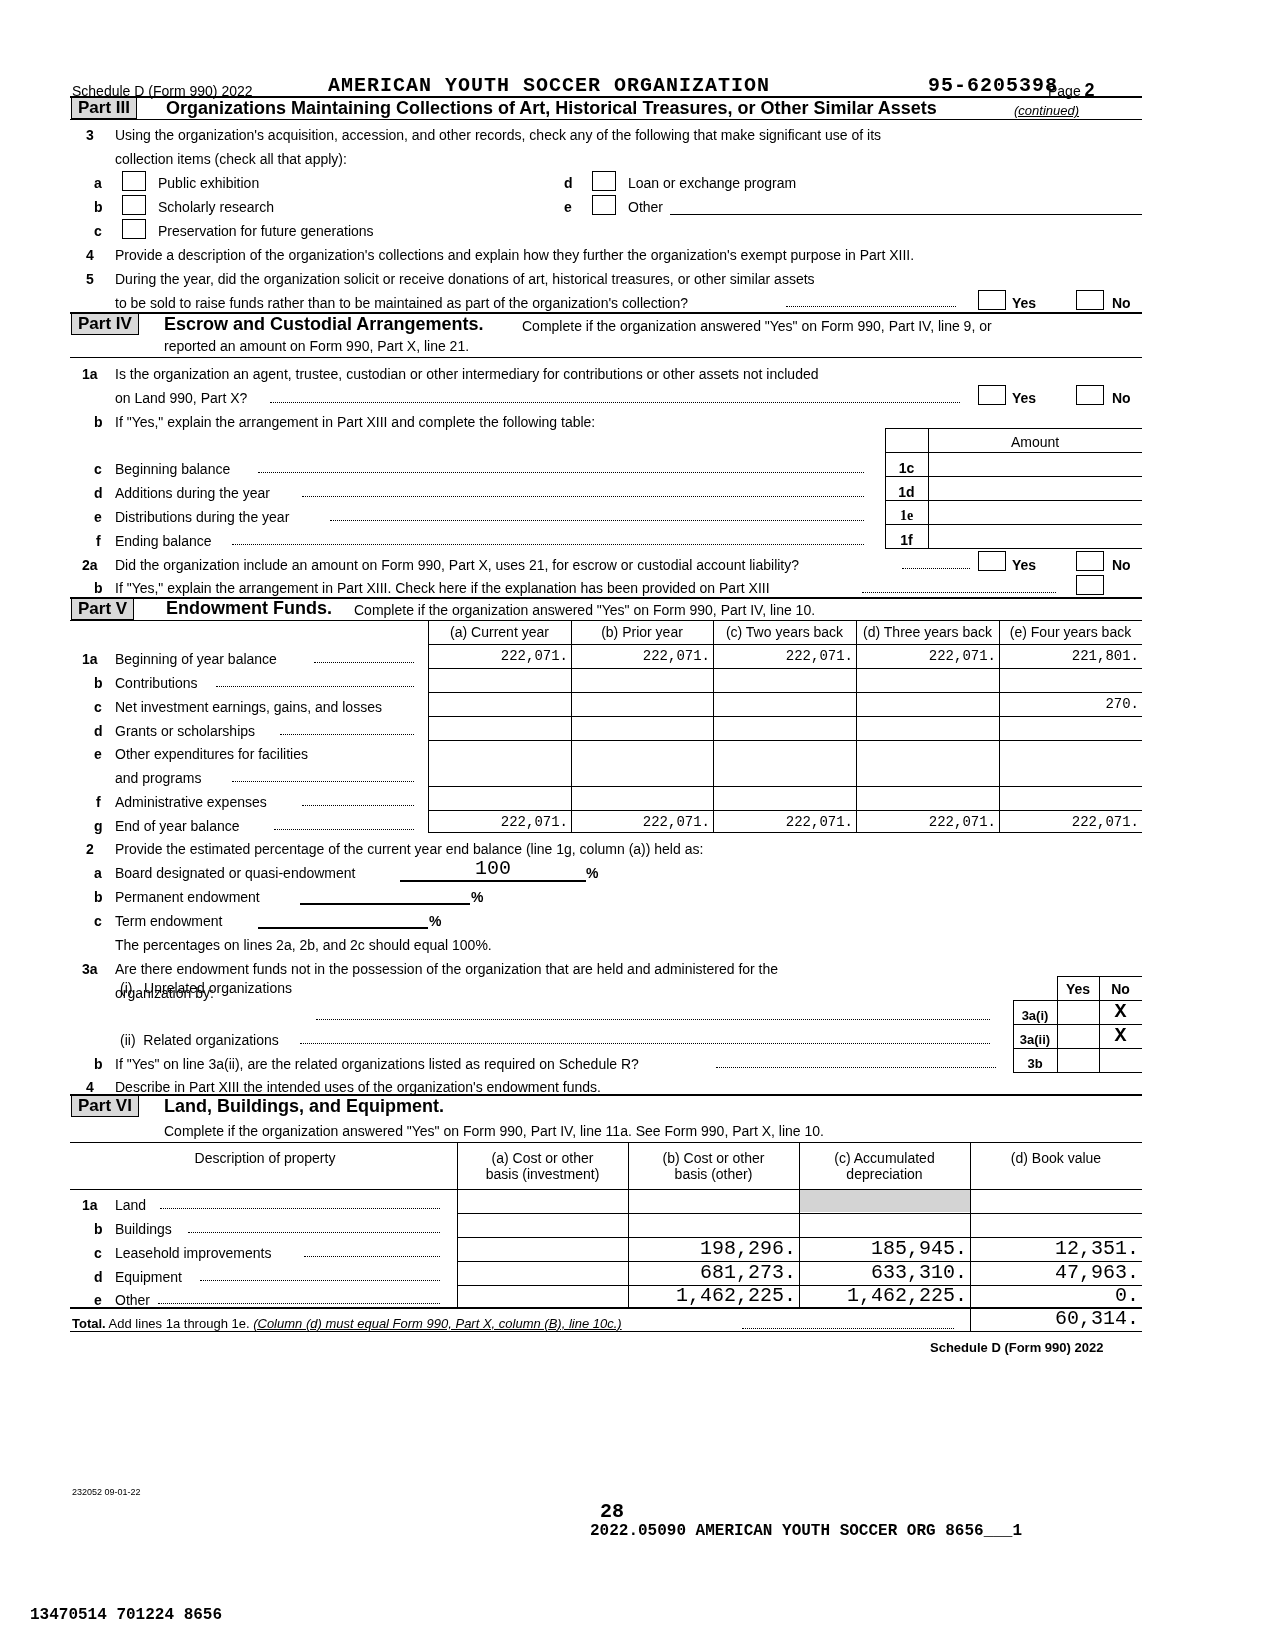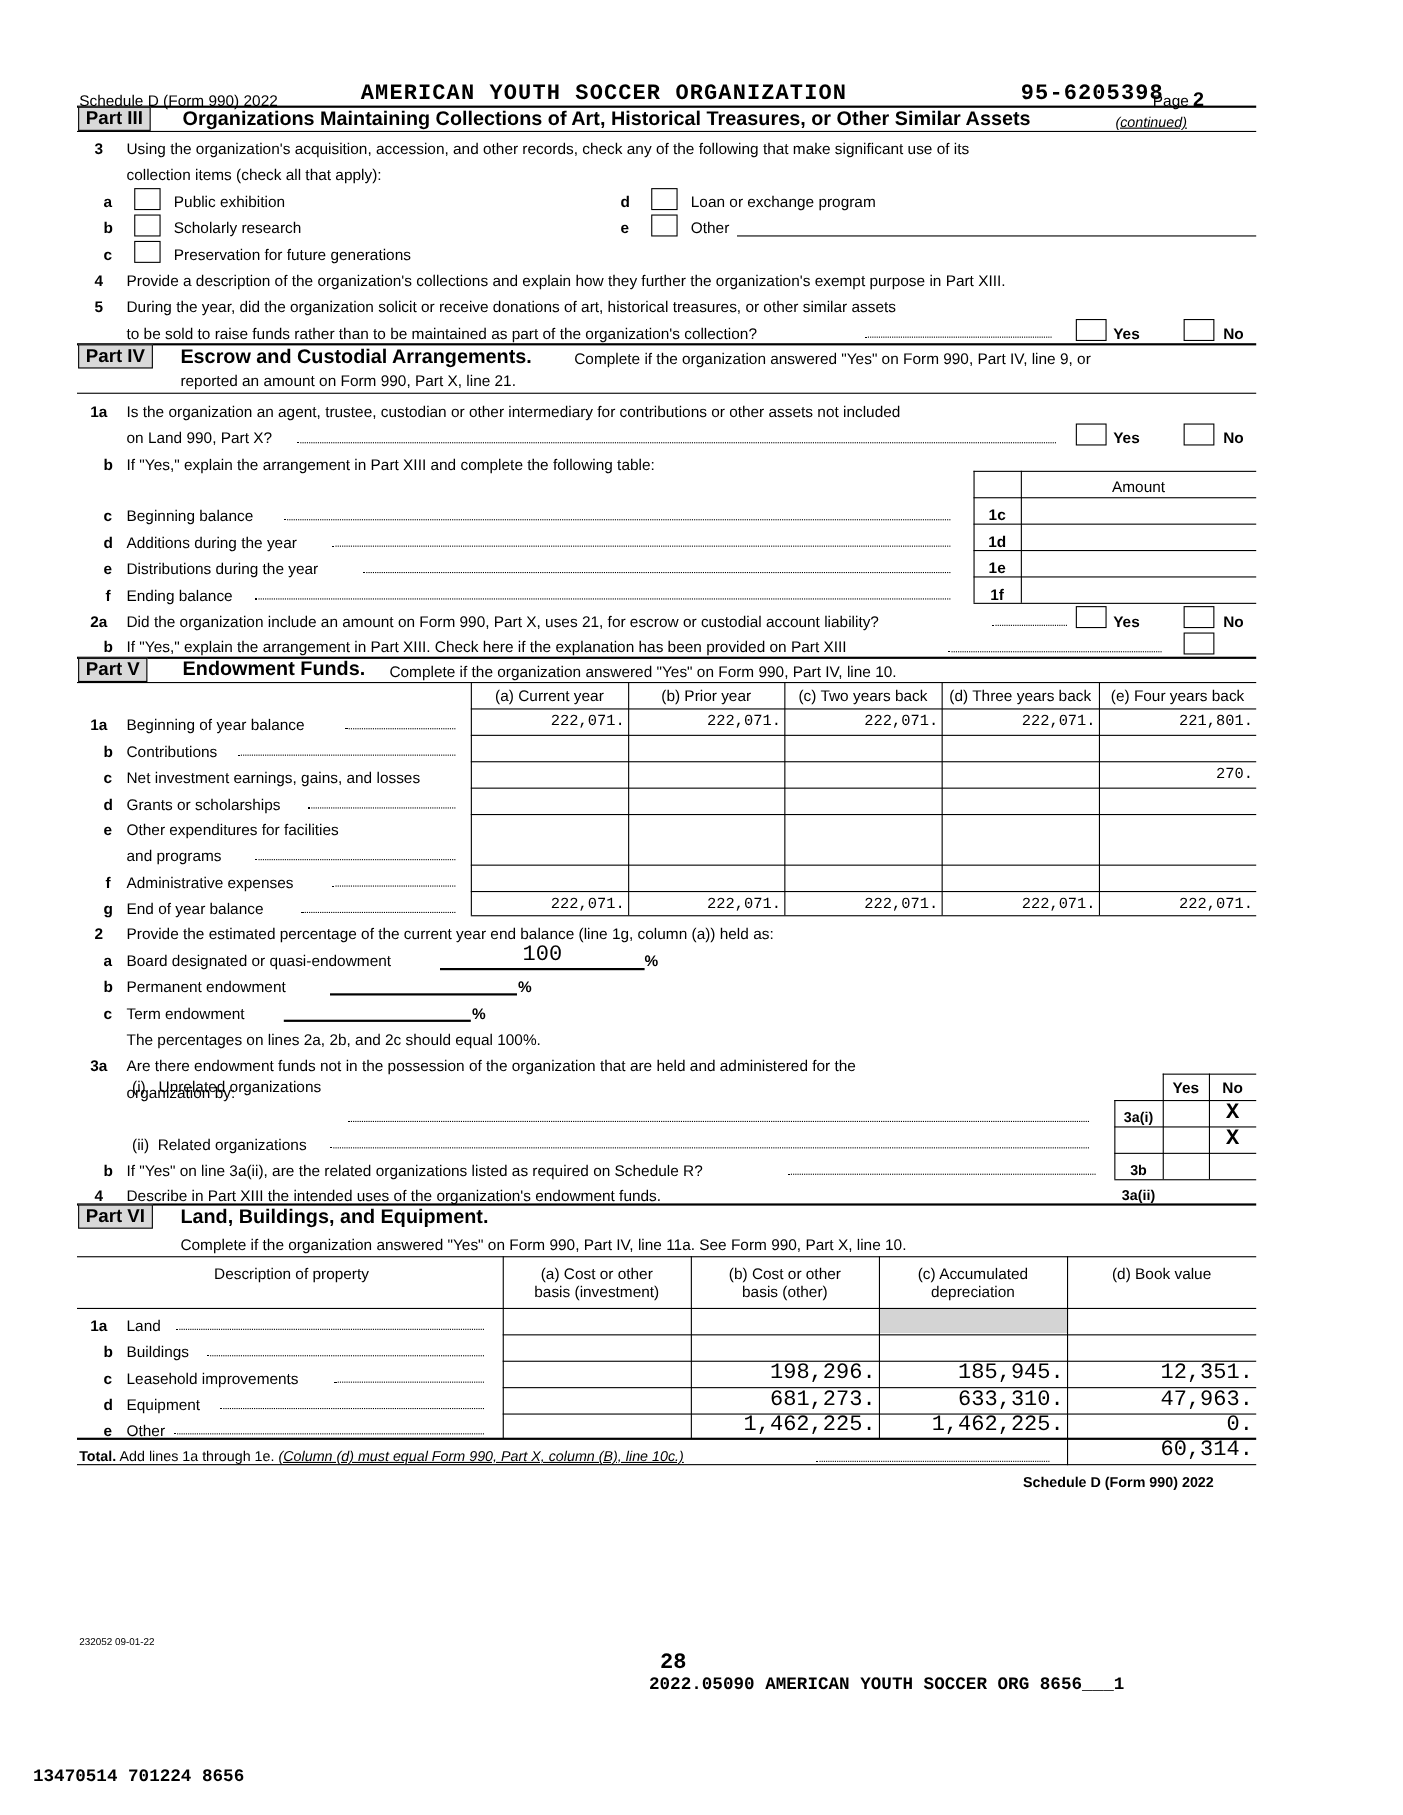--- a/index.html
+++ b/index.html
@@ -111,21 +111,21 @@
   <div class="abs t lbl" style="left:94px;top:485px;">d</div>
   <div class="abs t" style="left:115px;top:485px;">Additions during the year</div>
   <div class="dots" style="left:302px;top:496px;width:562px;"></div>
   <div class="ch lbl" style="left:885px;top:484px;width:43px;">1d</div>
   <div class="num" style="left:930px;top:484px;width:208px;"></div>
 </div>
 <div>
   <div class="abs t lbl" style="left:94px;top:509px;">e</div>
   <div class="abs t" style="left:115px;top:509px;">Distributions during the year</div>
   <div class="dots" style="left:330px;top:520px;width:534px;"></div>
-  <div class="ch lbl" style="left:885px;top:508px;width:43px;">1e</div>
+  <div class="ch lbl" style="left:885px;top:508px;width:43px;font-family:Liberation Serif, serif;">1e</div>
   <div class="num" style="left:930px;top:508px;width:208px;"></div>
 </div>
 <div>
   <div class="abs t lbl" style="left:96px;top:533px;">f</div>
   <div class="abs t" style="left:115px;top:533px;">Ending balance</div>
   <div class="dots" style="left:232px;top:544px;width:632px;"></div>
   <div class="ch lbl" style="left:885px;top:532px;width:43px;">1f</div>
   <div class="num" style="left:930px;top:532px;width:208px;"></div>
 </div>
 
@@ -259,21 +259,21 @@
 <div>
   <div class="abs t" style="left:120px;top:980px;white-space:pre;">(i)   Unrelated organizations</div>
   <div class="dots" style="left:316px;top:1019px;width:674px;"></div>
   <div class="ch lbl" style="left:1013px;top:1008px;width:44px;font-size:13px;">3a(i)</div>
   <div class="ch" style="left:1057px;top:1003px;width:42px;"></div>
   <div class="ch mono" style="left:1099px;top:1002px;width:43px;font-size:20px;font-weight:bold;line-height:20px;">X</div>
 </div>
 <div>
   <div class="abs t" style="left:120px;top:1032px;white-space:pre;">(ii)  Related organizations</div>
   <div class="dots" style="left:300px;top:1043px;width:690px;"></div>
-  <div class="ch lbl" style="left:1013px;top:1032px;width:44px;font-size:13px;margin-top:47px;">3a(ii)</div>
+  <div class="ch lbl" style="left:1013px;top:1032px;width:44px;font-size:13px;">3a(ii)</div>
   <div class="ch" style="left:1057px;top:1027px;width:42px;"></div>
   <div class="ch mono" style="left:1099px;top:1026px;width:43px;font-size:20px;font-weight:bold;line-height:20px;">X</div>
 </div>
 <div>
   <div class="abs t lbl" style="left:94px;top:1056px;">b</div>
   <div class="abs t" style="left:115px;top:1056px;">If "Yes" on line 3a(ii), are the related organizations listed as required on Schedule R?</div>
   <div class="dots" style="left:716px;top:1067px;width:280px;"></div>
   <div class="ch lbl" style="left:1013px;top:1056px;width:44px;font-size:13px;">3b</div>
   <div class="ch" style="left:1057px;top:1051px;width:42px;"></div>
   <div class="ch" style="left:1099px;top:1051px;width:43px;"></div>

